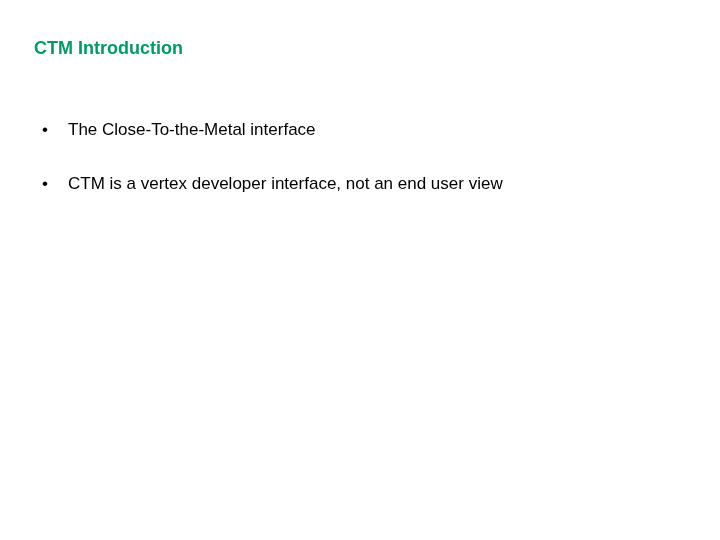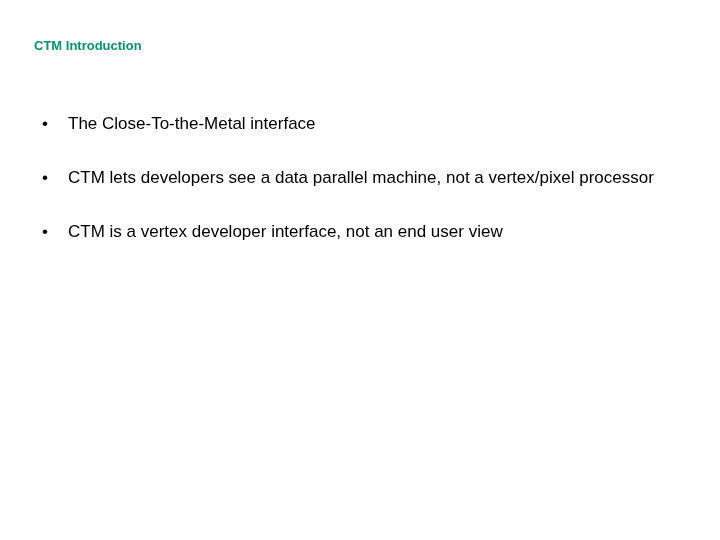--- a/index.html
+++ b/index.html
@@ -11,21 +11,21 @@
     font-family: Verdana, Geneva, sans-serif;
     color: #000000;
   }
   .slide {
     box-sizing: border-box;
     width: 720px;
     height: 540px;
     padding: 38px 40px 40px 34px;
   }
   .title {
-    font-size: 13px;
+    font-size: 18px;
     font-weight: bold;
     color: #009966;
     margin: 0 0 60px 0;
   }
   ul.bullets {
     list-style: none;
     margin: 0;
     padding: 0 0 0 4px;
   }
   ul.bullets > li {
@@ -45,16 +45,15 @@
     color: #000000;
   }
 </style>
 </head>
 <body>
 
 <div class="slide">
   <h1 class="title">CTM Introduction</h1>
   <ul class="bullets">
     <li>The Close-To-the-Metal interface</li>
-    <li>CTM lets developers see a data parallel machine,  not a vertex/pixel processor</li>
     <li>CTM is a vertex developer interface, not an end user view</li>
   </ul>
 </div>
 
 </body></html>

